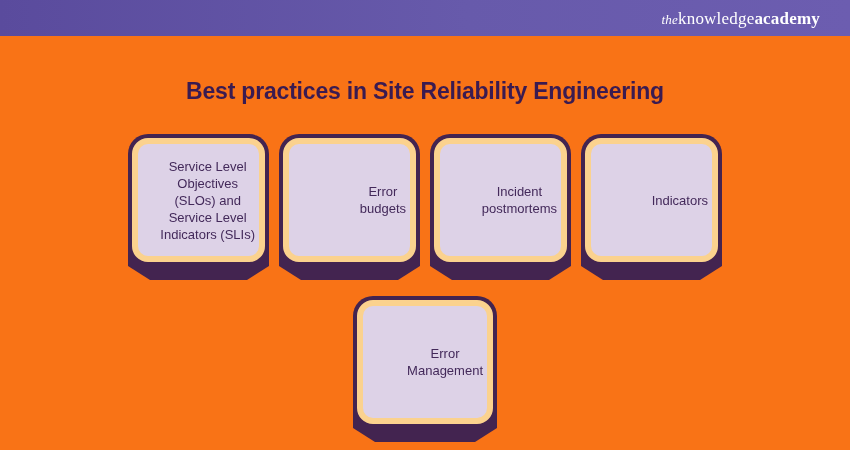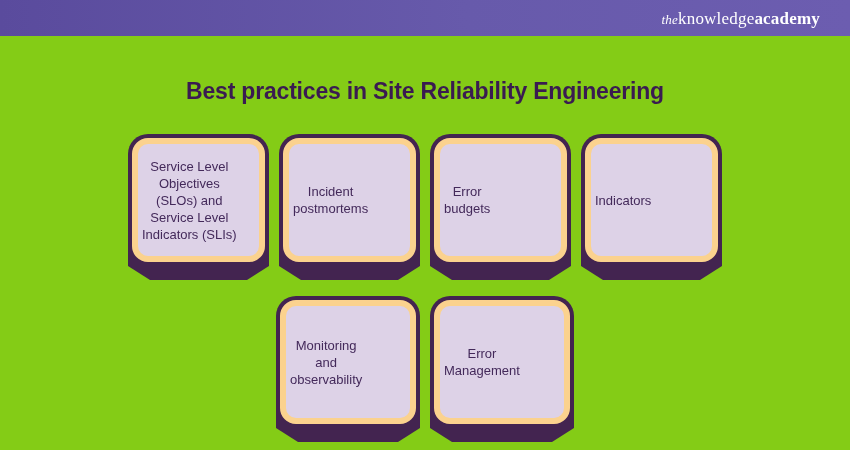--- a/index.html
+++ b/index.html
@@ -2,21 +2,21 @@
 <html><head>
 <meta charset="utf-8">
 <style>
   * { margin: 0; padding: 0; box-sizing: border-box; }
   html, body { width: 850px; height: 450px; }
   body {
     font-family: "Liberation Sans", sans-serif;
     background: #ffffff;
     overflow: hidden;
   }
-  .page { width: 850px; height: 450px; position: relative; background: #84cc16; }
+  .page { width: 850px; height: 450px; position: relative; background: #f97316; }
 
   
   .topbar {
     height: 36px;
     width: 100%;
     background: linear-gradient(90deg, #5a4b9d 0%, #675aab 55%, #6c5db0 100%);
     display: flex;
     align-items: center;
     justify-content: flex-end;
     padding-right: 30px;
@@ -81,21 +81,21 @@
   }
   .card-inner {
     position: absolute;
     inset: 4px;
     z-index: 1;
     background: #ddd2e7;
     border: 6px solid #fbd28e;
     border-radius: 16px;
     display: flex;
     align-items: center;
-    justify-content: flex-start;
+    justify-content: flex-end;
     text-align: center;
     padding: 4px;
   }
   .card-label {
     font-size: 13px;
     line-height: 17px;
     color: #43295a;
     white-space: pre-line;
   }
 </style>
@@ -119,47 +119,40 @@
         <div class="card-inner">
           <span class="card-label">Service Level
 Objectives
 (SLOs) and
 Service Level
 Indicators (SLIs)</span>
         </div>
       </div>
       <div class="card">
         <div class="card-inner">
-          <span class="card-label">Incident
-postmortems</span>
+          <span class="card-label">Error
+budgets</span>
         </div>
       </div>
       <div class="card">
         <div class="card-inner">
-          <span class="card-label">Error
-budgets</span>
+          <span class="card-label">Incident
+postmortems</span>
         </div>
       </div>
       <div class="card">
         <div class="card-inner">
           <span class="card-label">Indicators</span>
         </div>
       </div>
     </div>
 
     <div class="row row-2">
       <div class="card">
         <div class="card-inner">
-          <span class="card-label">Monitoring
-and
-observability</span>
-        </div>
-      </div>
-      <div class="card">
-        <div class="card-inner">
           <span class="card-label">Error
 Management</span>
         </div>
       </div>
     </div>
 
   </main>
 </div>
 
 </body></html>

